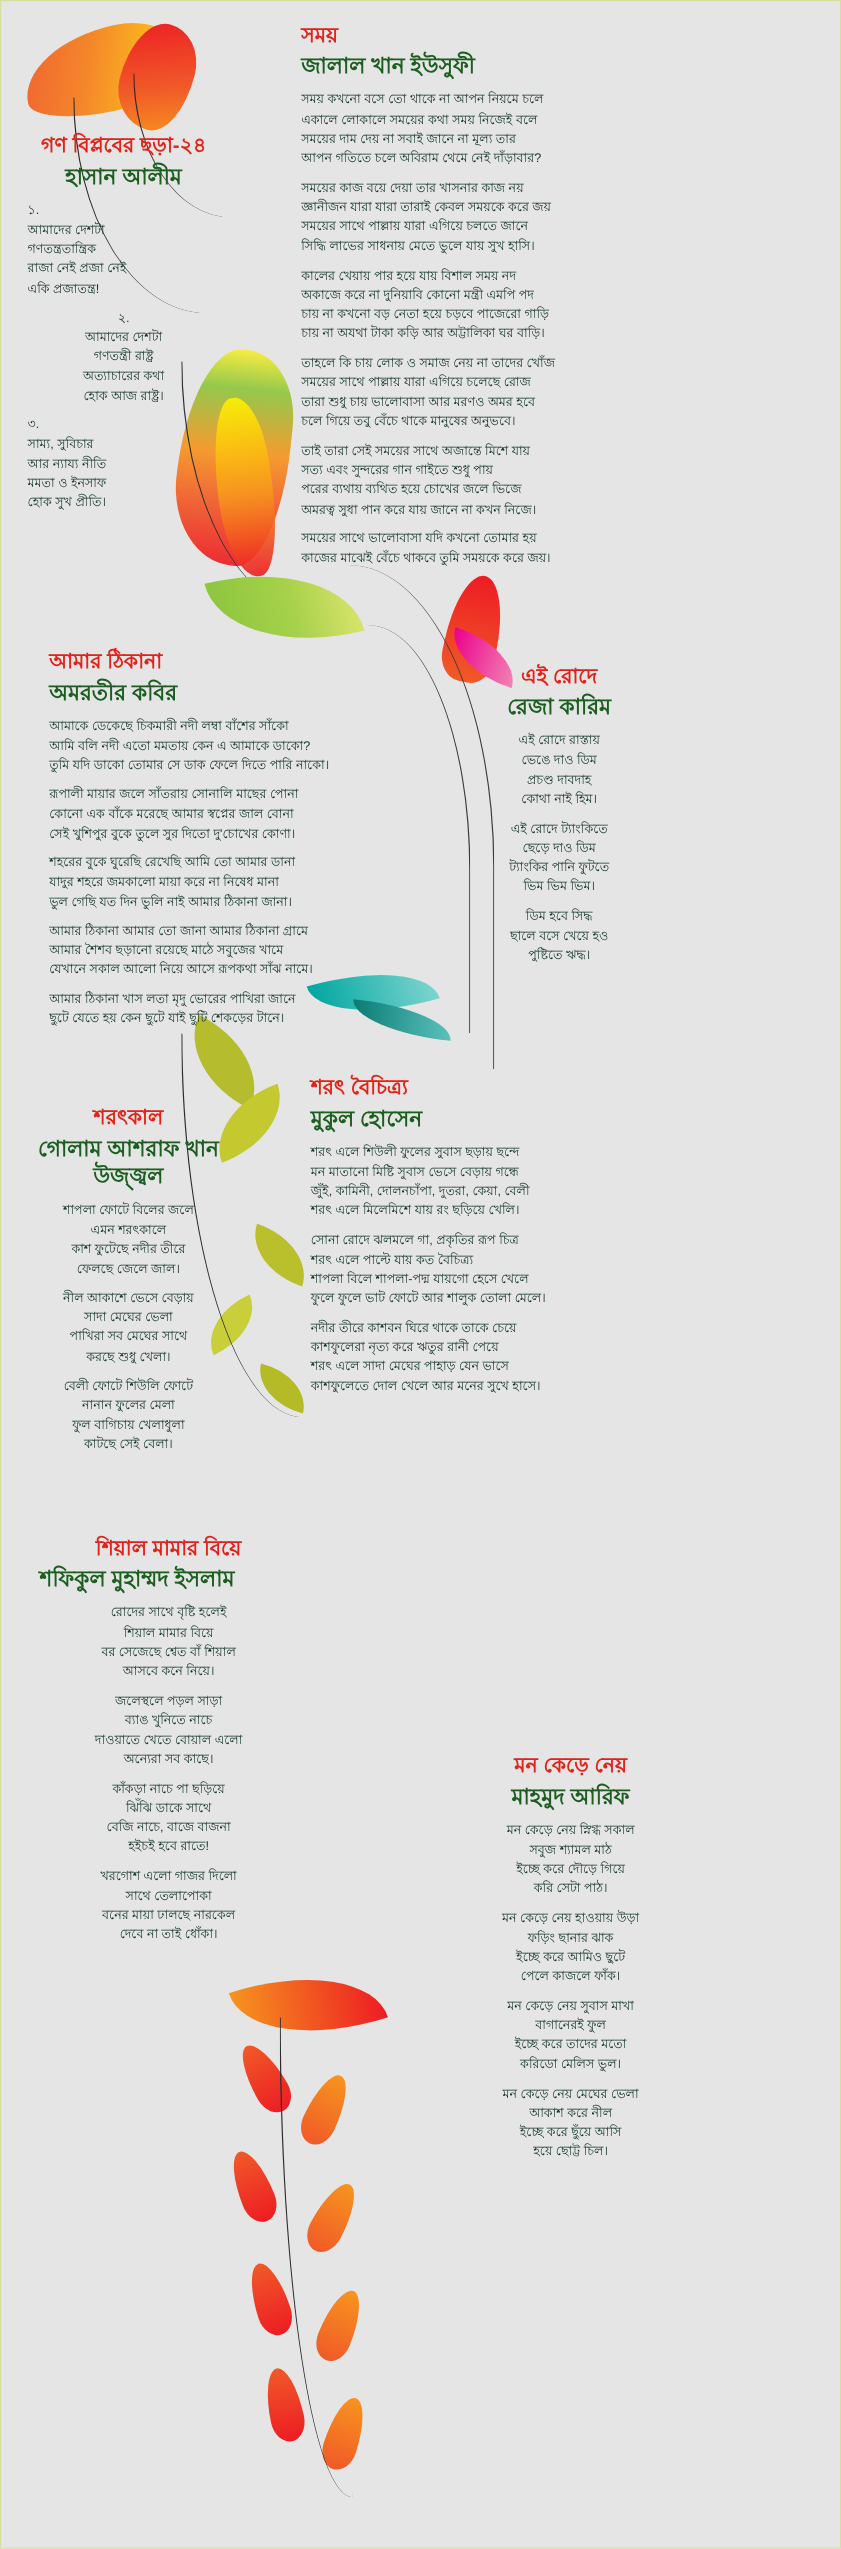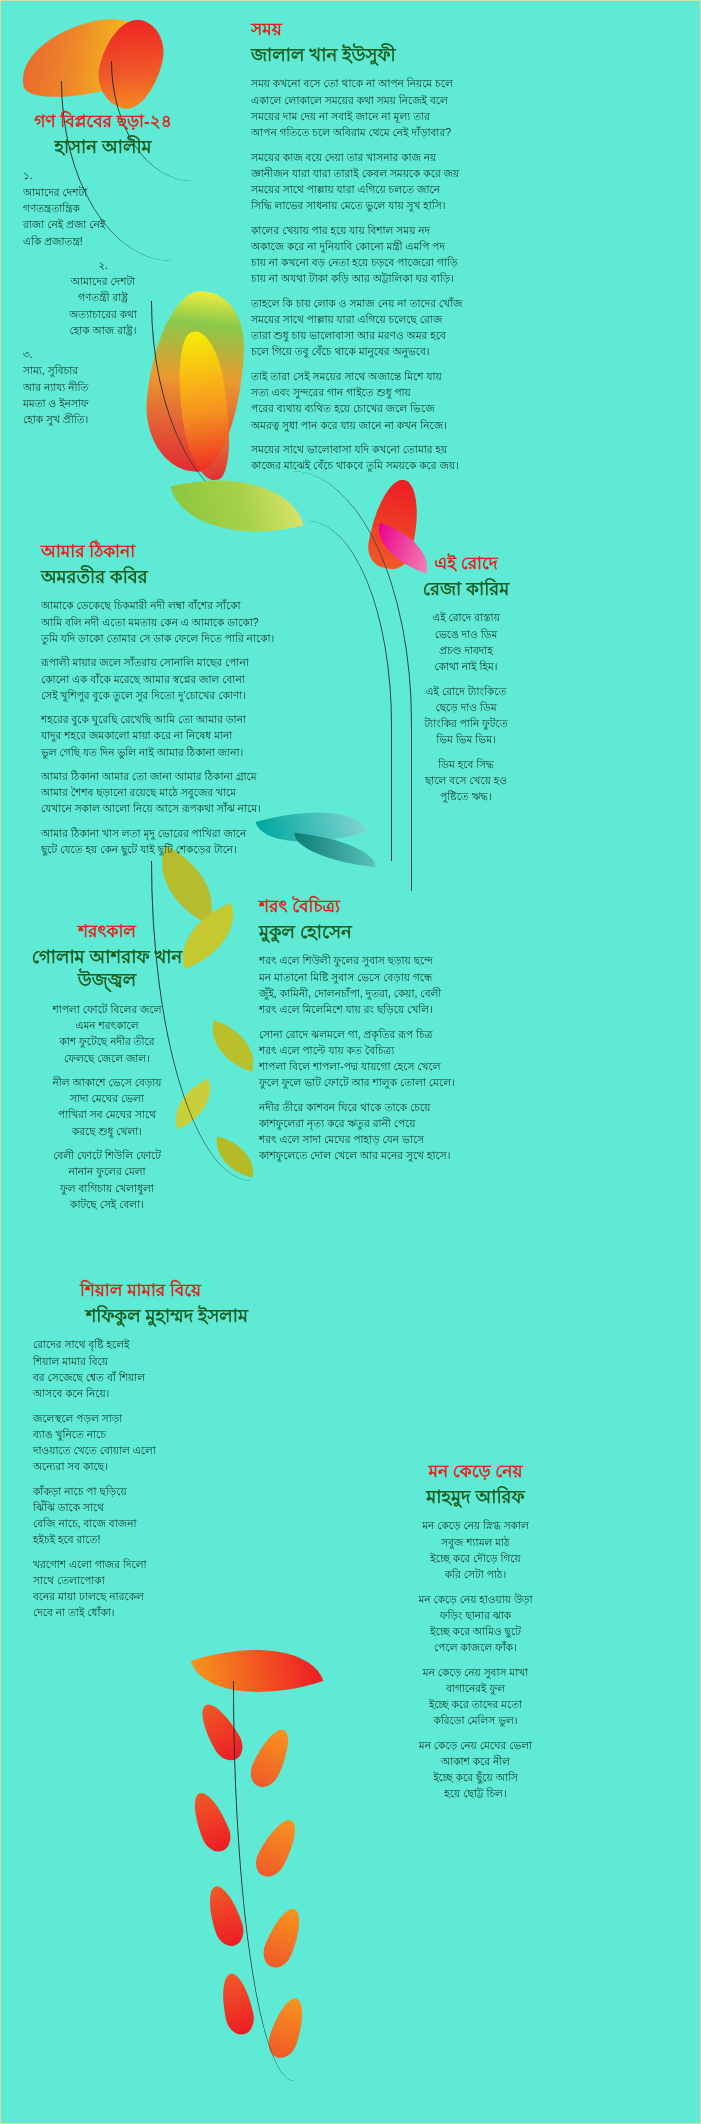--- a/index.html
+++ b/index.html
@@ -5,21 +5,21 @@
   html,body{margin:0;padding:0;}
   body{
     width:701px;
     background:#ffffff;
     font-family:"Liberation Sans", sans-serif;
   }
   .page{
     position:relative;
     width:701px;
     height:2124px;
-    background:#5eead4;
+    background:#e5e5e5;
     overflow:hidden;
     box-sizing:border-box;
     border:1px solid #d6dfa0;
   }
   
   .art{position:absolute;pointer-events:none;}
 
   
   .brush1{
     left:18px;top:22px;width:140px;height:70px;
@@ -138,20 +138,21 @@
     font-weight:bold;
     margin:0 0 8px 0;
     line-height:1.3;
   }
   .stanza{
     color:#14352a;
     font-size:10.5px;
     line-height:1.55;
     margin:0 0 8px 0;
     white-space:pre-line;
+    text-align:center;
   }
   .stanza.just{text-align:justify;}
   .center{text-align:center;}
 
   
   #poem-somoy{left:250px;top:18px;width:240px;}
   #poem-gonobiplob{left:22px;top:110px;width:160px;text-align:center;}
   #poem-amar-thikana{left:40px;top:540px;width:300px;}
   #poem-ei-rode{left:390px;top:552px;width:150px;text-align:center;}
   #poem-shoroto-kal{left:26px;top:920px;width:160px;text-align:center;}
@@ -311,21 +312,21 @@
 শাপলা বিলে শাপলা-পদ্ম যায়গো হেসে খেলে
 ফুলে ফুলে ভাট ফোটে আর শালুক তোলা মেলে।</p>
     <p class="stanza just">নদীর তীরে কাশবন ঘিরে থাকে তাকে চেয়ে
 কাশফুলেরা নৃত্য করে ঋতুর রানী পেয়ে
 শরৎ এলে সাদা মেঘের পাহাড় যেন ভাসে
 কাশফুলেতে দোল খেলে আর মনের সুখে হাসে।</p>
   </div>
 
   <div class="poem" id="poem-shiyal-mamar-biye">
     <h2 class="ptitle" style="text-align:center;">শিয়াল মামার বিয়ে</h2>
-    <div class="pauthor" style="text-align:right;">শফিকুল মুহাম্মদ ইসলাম</div>
+    <div class="pauthor" style="text-align:left;">শফিকুল মুহাম্মদ ইসলাম</div>
     <p class="stanza">রোদের সাথে বৃষ্টি হলেই
 শিয়াল মামার বিয়ে
 বর সেজেছে শ্বেত বাঁ শিয়াল
 আসবে কনে নিয়ে।</p>
     <p class="stanza">জলেস্থলে পড়ল সাড়া
 ব্যাঙ খুনিতে নাচে
 দাওয়াতে খেতে বোয়াল এলো
 অন্যেরা সব কাছে।</p>
     <p class="stanza">কাঁকড়া নাচে পা ছড়িয়ে
 ঝিঁঝি ডাকে সাথে

